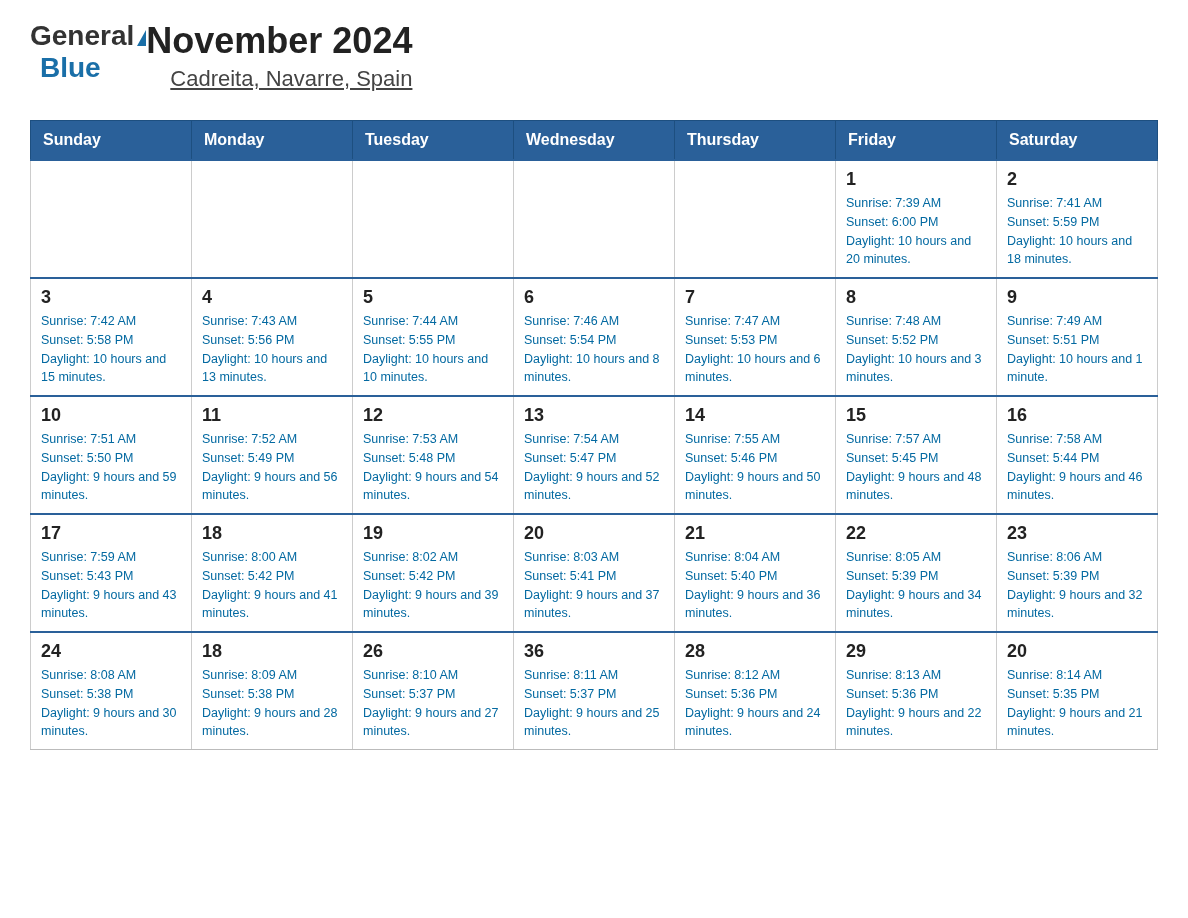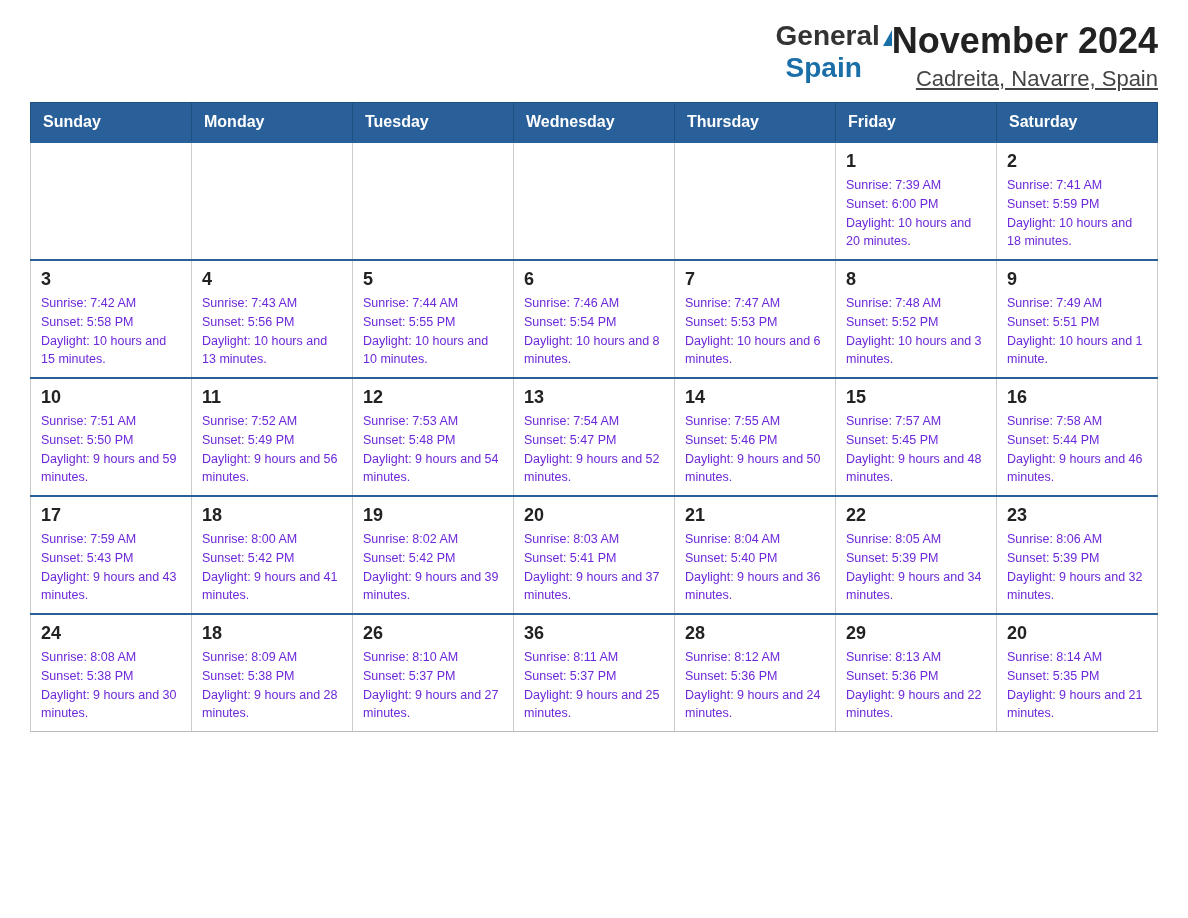--- a/index.html
+++ b/index.html
@@ -5,23 +5,23 @@
     * { box-sizing: border-box; margin: 0; padding: 0; }
     body {
       font-family: Arial, sans-serif;
       background: #fff;
       padding: 20px 30px;
       width: 1188px;
       min-height: 918px;
     }
     .header {
       display: flex;
-      justify-content: flex-end;
+      justify-content: flex-start;
       align-items: flex-start;
-      margin-bottom: 10px;
+      margin-bottom: 28px;
     }
     .logo {
       display: flex;
       flex-direction: column;
       align-items: flex-start;
     }
     .logo-line1 {
       display: flex;
       align-items: center;
     }
@@ -75,41 +75,41 @@
     }
     .day-number {
       font-size: 18px;
       font-weight: bold;
       color: #222;
       display: block;
       margin-bottom: 4px;
     }
     .day-info {
       font-size: 12.5px;
-      color: #6d28d9;
+      color: #0369a1;
       line-height: 1.5;
     }
     .empty-cell {
       background: #f9f9f9;
     }
     .row-divider td {
       border-top: 2px solid #2a6099;
     }
   </style>
 </head>
 <body>
 
 <div class="header">
   <div class="logo">
     <div class="logo-line1">
       <span style="font-size:28px;font-weight:bold;color:#333;">General</span>
       <span style="display:inline-block;width:0;height:0;border-left:9px solid transparent;border-right:0px solid transparent;border-bottom:16px solid #1a6fa8;margin-left:3px;margin-top:4px;"></span>
     </div>
     <div class="logo-line2" style="margin-left:10px;">
-      <span style="font-size:28px;font-weight:bold;color:#1a6fa8;">Spain</span>
+      <span style="font-size:28px;font-weight:bold;color:#1a6fa8;">Blue</span>
     </div>
   </div>
   <div class="title-section">
     <div class="calendar-title">November 2024</div>
     <div class="calendar-subtitle">Cadreita, Navarre, Spain</div>
   </div>
 </div>
 
 <table class="calendar-table">
   <thead>

